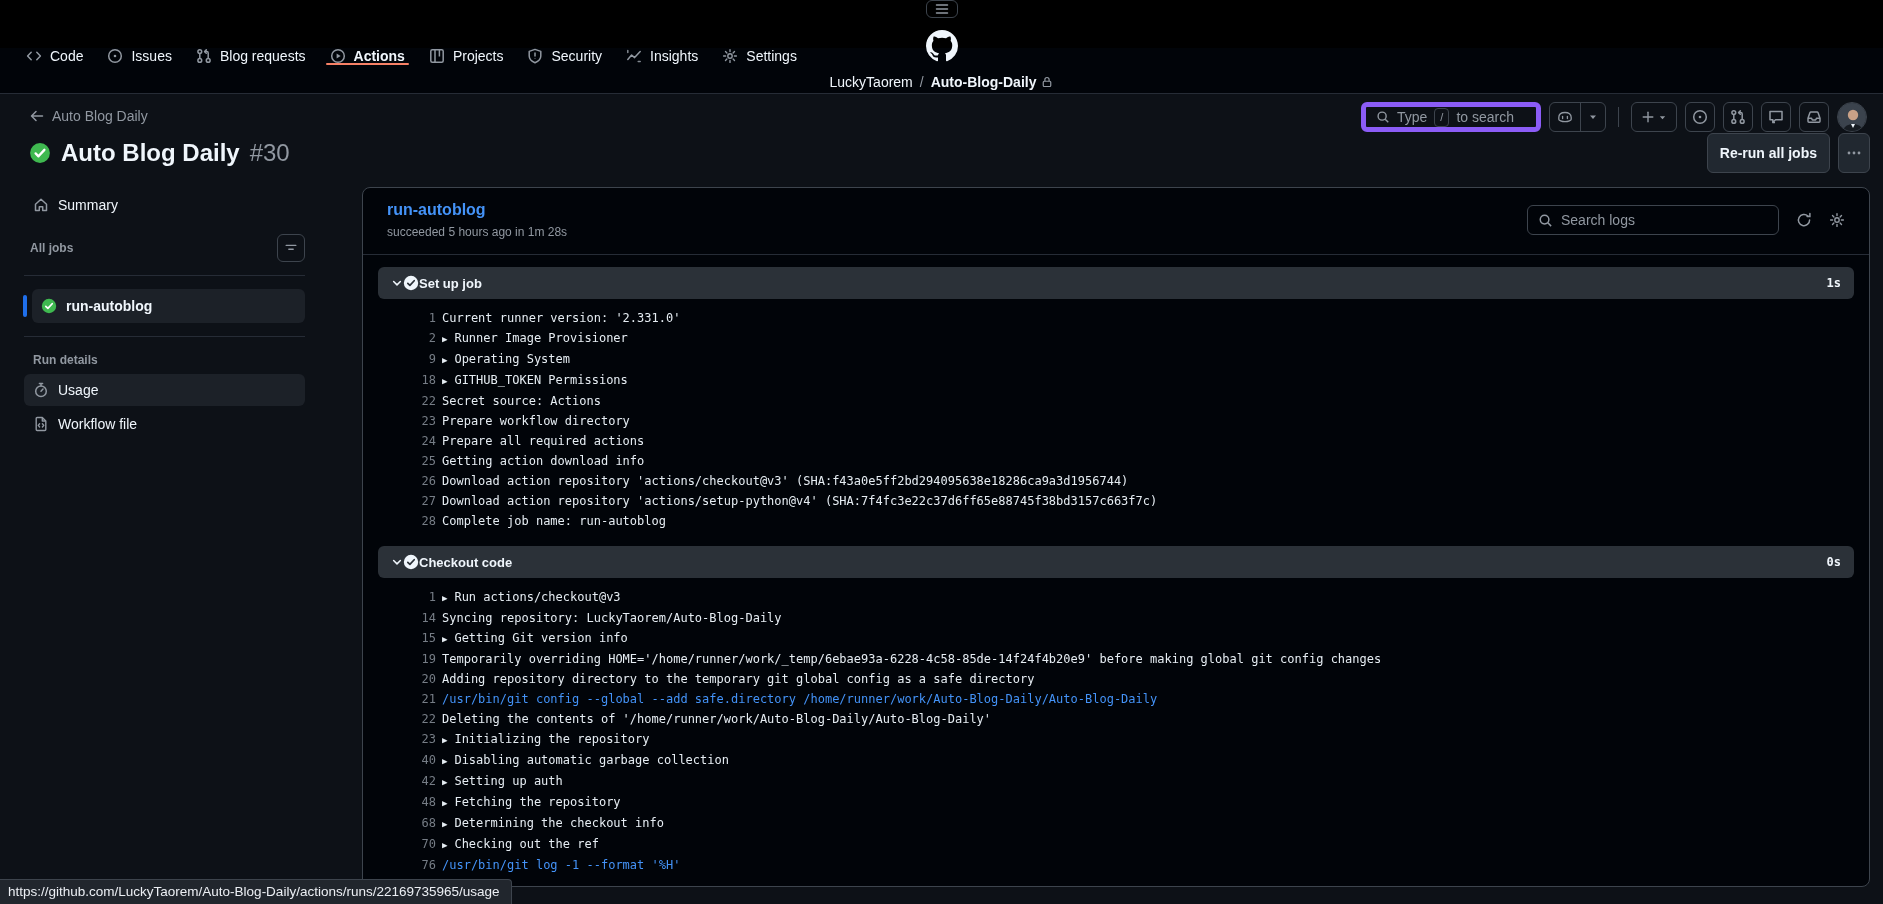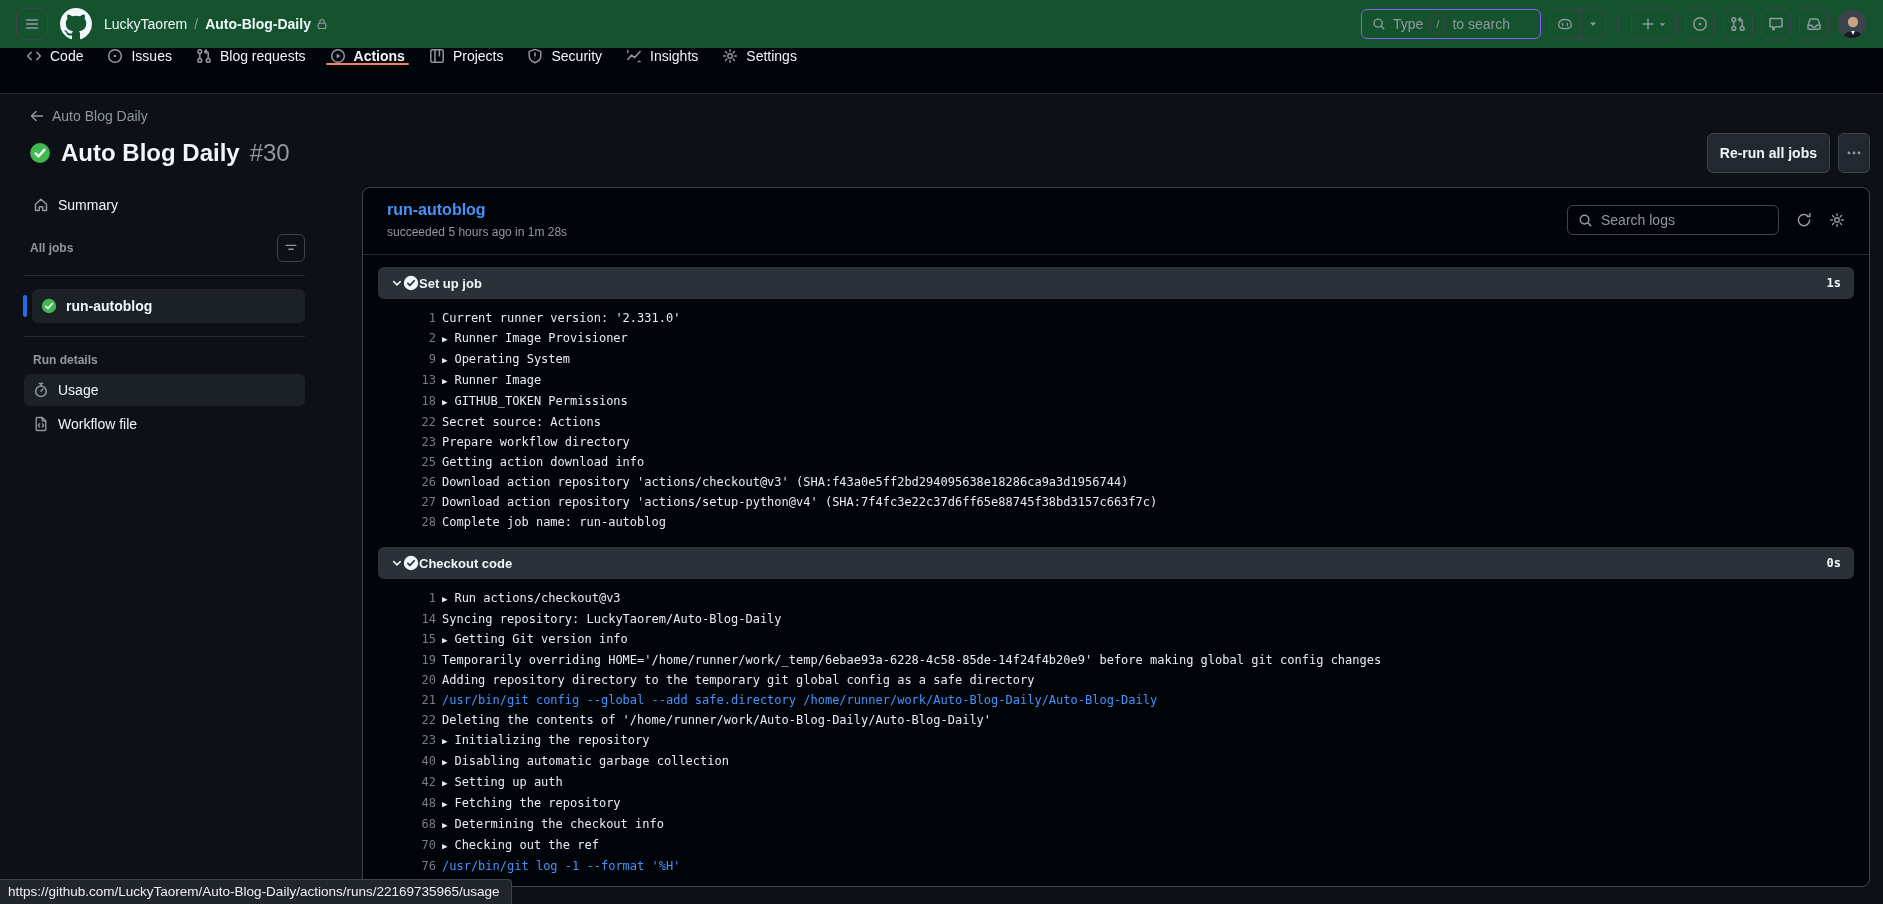--- a/index.html
+++ b/index.html
@@ -8,42 +8,42 @@
     background:#0d1117;
     color:#f0f6fc;
     font-family:"Liberation Sans", sans-serif;
     overflow:hidden;
     position:relative;
   }
   svg { display:block; flex:none; }
 
   
   .app-header {
-    background:#14532d;
+    background:#000000;
     height:48px;
     display:flex; align-items:center;
-    padding:0 16px; gap:12px;
+    padding:0 16px; gap:12px;flex-direction:column;
   }
   .icon-btn {
     width:32px; height:32px;
     border:1px solid #3d444d; border-radius:6px;
     background:transparent; color:#9198a1;
     display:flex; align-items:center; justify-content:center;
     cursor:pointer;
   }
   .gh-logo { color:#f0f6fc; }
   .crumb { display:flex; align-items:center; gap:7px; font-size:14px; }
   .crumb .owner { color:#f0f6fc; }
   .crumb .sep { color:#9198a1; }
   .crumb .repo { font-weight:700; display:flex; align-items:center; gap:5px; }
   .crumb .lock { color:#9198a1; }
   .header-right { margin-left:auto; display:flex; align-items:center; gap:8px; }
   .global-search {
     width:180px; height:30px;
-    border:1px solid #8b5cf6; border-radius:6px;
+    border:5px solid #8b5cf6; border-radius:6px;
     display:flex; align-items:center; gap:7px;
     padding:0 10px; color:#9198a1; font-size:14px; cursor:text;
   }
   .slash-chip {
     border:1px solid #3d444d; border-radius:4px;
     font-size:11px; line-height:1;
     padding:3px 5px; color:#9198a1;
   }
   .split-btn {
     height:30px; display:flex; align-items:stretch;
@@ -137,21 +137,21 @@
   }
   .card-header {
     display:flex; align-items:center;
     padding:13px 24px 15px 24px;
     border-bottom:1px solid #262c36;
   }
   .job-title { color:#4493f8; font-size:16px; font-weight:700; cursor:pointer; width:max-content; }
   .job-sub { color:#9198a1; font-size:12px; margin-top:6px; }
   .log-tools { margin-left:auto; display:flex; align-items:center; gap:17px; }
   .log-search {
-    width:212px; height:30px;
+    width:252px; height:30px;
     border:1px solid #3d444d; border-radius:6px;
     display:flex; align-items:center; gap:8px; padding:0 10px;
     color:#9198a1; font-size:14px; cursor:text;
   }
   .tool-icon { color:#9198a1; cursor:pointer; }
 
   
   .console { padding:12px 15px 0 15px; overflow:hidden; flex:1; }
   .step-header {
     height:32px; background:#2b3138; border-radius:6px;
@@ -540,34 +540,34 @@
           </div>
           <div class="log-line group">
             <span class="ln">2</span>
             <span class="lt"><span class="arrow">▶</span>Runner Image Provisioner</span>
           </div>
           <div class="log-line group">
             <span class="ln">9</span>
             <span class="lt"><span class="arrow">▶</span>Operating System</span>
           </div>
           <div class="log-line group">
-            <span class="ln">13</span>
-            <span class="lt"><span class="arrow">▶</span>Runner Image</span>
-          </div>
-          <div class="log-line group">
             <span class="ln">18</span>
             <span class="lt"><span class="arrow">▶</span>GITHUB_TOKEN Permissions</span>
           </div>
           <div class="log-line">
             <span class="ln">22</span>
             <span class="lt">Secret source: Actions</span>
           </div>
           <div class="log-line">
             <span class="ln">23</span>
             <span class="lt">Prepare workflow directory</span>
+          </div>
+          <div class="log-line">
+            <span class="ln">24</span>
+            <span class="lt">Prepare all required actions</span>
           </div>
           <div class="log-line">
             <span class="ln">25</span>
             <span class="lt">Getting action download info</span>
           </div>
           <div class="log-line">
             <span class="ln">26</span>
             <span class="lt">Download action repository 'actions/checkout@v3' (SHA:f43a0e5ff2bd294095638e18286ca9a3d1956744)</span>
           </div>
           <div class="log-line">

